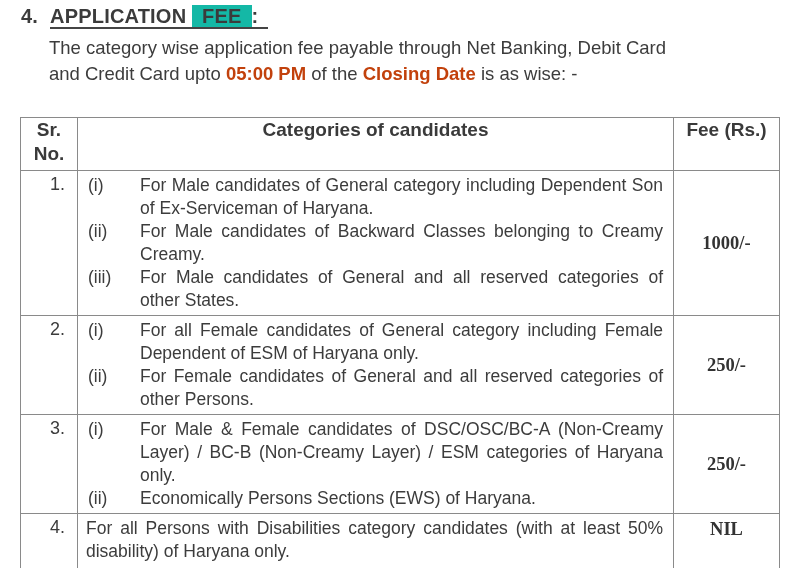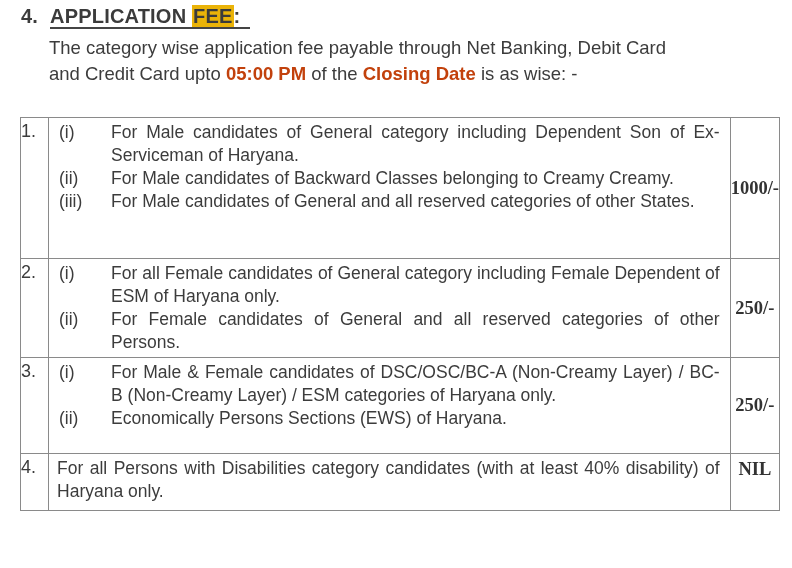--- a/index.html
+++ b/index.html
@@ -28,22 +28,22 @@
     .heading .num {
       display: inline-block;
       width: 29px;
     }
     .heading .title-wrap {
       border-bottom: 2px solid #444;
       padding-bottom: 0px;
       padding-right: 10px;
     }
     .heading .hl {
-      background: #eab308;
-      padding: 0 1px;
+      background: #14b8a6;
+      padding: 0 10px;
     }
     .intro {
       position: absolute;
       left: 49px;
       top: 35px;
       width: 640px;
       font-size: 18.5px;
       line-height: 26px;
       color: #3c3c3c;
     }
@@ -117,20 +117,25 @@
 <div class="heading">
   <span class="num">4.</span><span class="title-wrap"><span>APPLICATION </span><span class="hl">FEE</span><span>:</span></span>
 </div>
 
 <div class="intro">
   <span>The category wise application fee payable through Net Banking, Debit Card and Credit Card upto </span><b>05:00 PM</b><span> of the </span><b>Closing Date</b><span> is as wise: -</span>
 </div>
 
 <table class="fee-table">
   <tbody>
+      <tr>
+    <th class="sr-head">Sr. No.</th>
+    <th class="cat-head">Categories of candidates</th>
+    <th class="fee-head">Fee (Rs.)</th>
+  </tr>
 
   <tr class="r1">
     <td class="sr">1.</td>
     <td class="cat">
       <div class="item">
         <span class="roman">(i)</span>
         <span class="txt">For Male candidates of General category including Dependent Son of Ex-Serviceman of Haryana.</span>
       </div>
       <div class="item">
         <span class="roman">(ii)</span>
@@ -170,18 +175,18 @@
         <span class="roman">(ii)</span>
         <span class="txt">Economically Persons Sections (EWS) of Haryana.</span>
       </div>
     </td>
     <td class="fee">250/-</td>
   </tr>
 
   <tr class="r4">
     <td class="sr">4.</td>
     <td class="cat">
-      <div class="plain">For all Persons with Disabilities category candidates (with at least 40% disability) of Haryana only.</div>
+      <div class="plain">For all Persons with Disabilities category candidates (with at least 50% disability) of Haryana only.</div>
     </td>
     <td class="fee top">NIL</td>
   </tr>
 </tbody>
   </table>
 
 </body></html>

